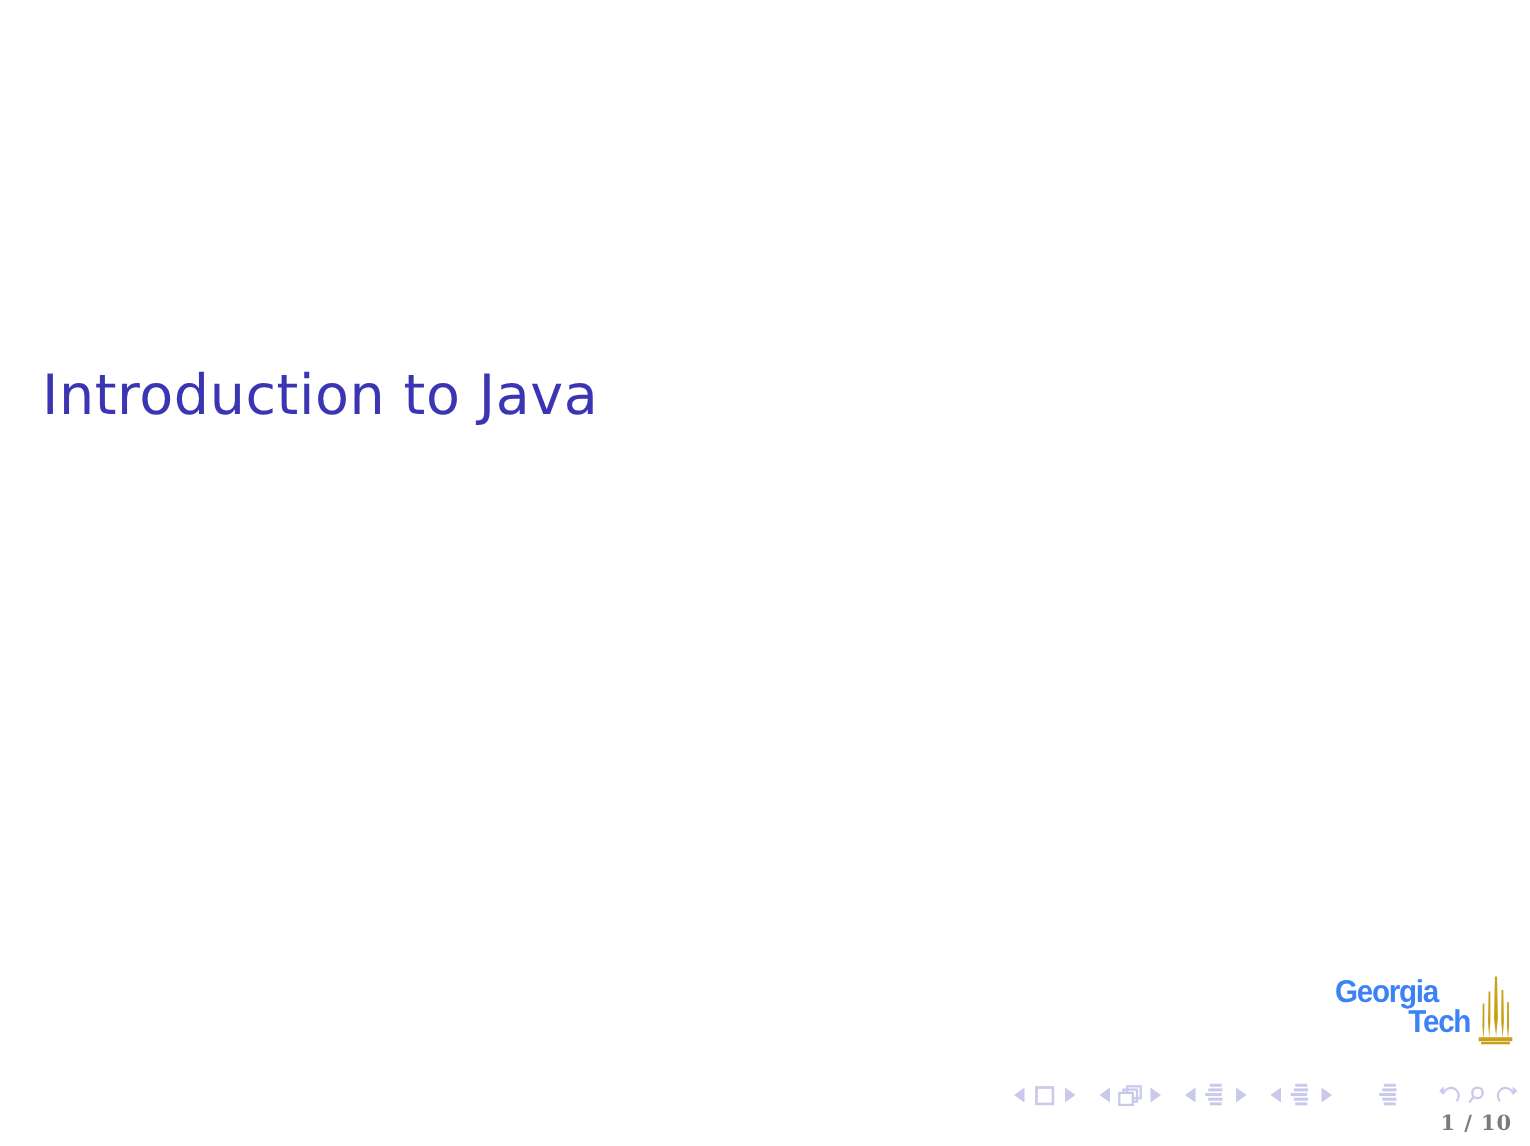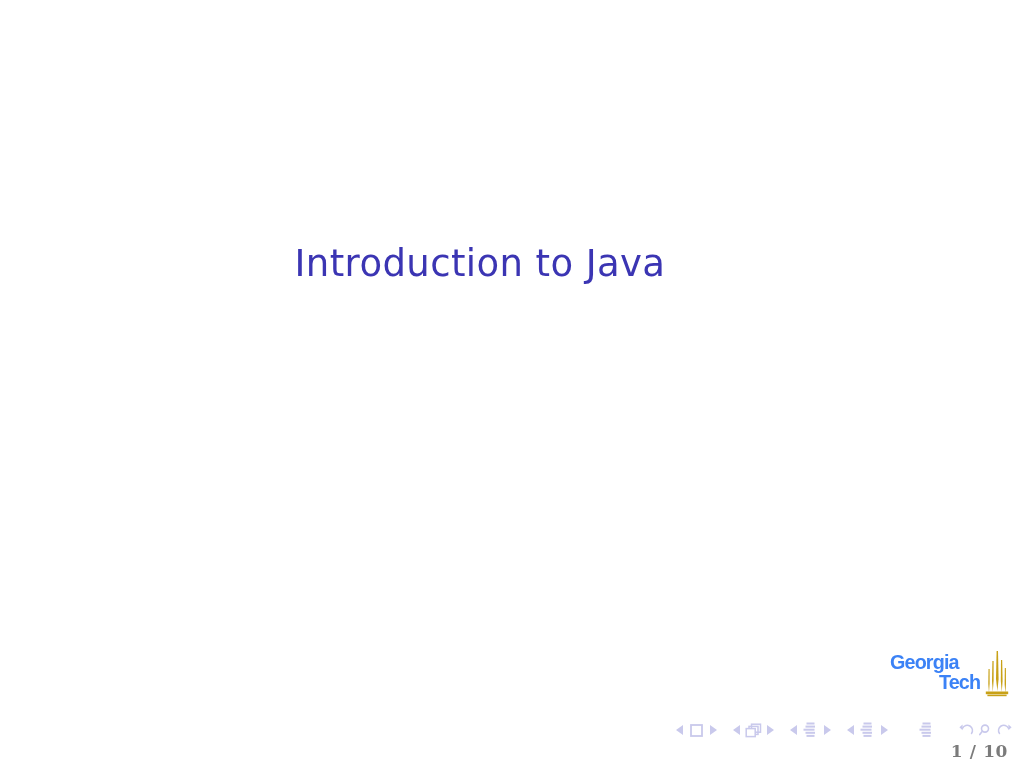--- a/index.html
+++ b/index.html
@@ -18,22 +18,22 @@
     background: #ffffff;
     overflow: hidden;
   }
 
   
   .title-block {
     position: absolute;
     left: 0;
     top: 244px;
     width: 940px;
-    text-align: center;
-    padding-left: 20px;
+    text-align: left;
+    padding-left: 28px;
     box-sizing: border-box;
   }
   .slide-title {
     display: inline-block;
     font-family: "DejaVu Sans", sans-serif;
     font-size: 37px;
     font-weight: 400;
     letter-spacing: 0.4px;
     color: #3b35b3;
     line-height: 1.1;
@@ -130,21 +130,21 @@
     justify-content: center;
     margin: 0 1px;
   }
 
   
   .page-number {
     position: absolute;
     right: 12px;
     top: 741px;
     font-family: "DejaVu Serif", serif;
-    font-size: 17px;
+    font-size: 14px;
     font-weight: bold;
     color: #7b7b7b;
     letter-spacing: 0.6px;
   }
 </style>
 </head>
 <body>
 
 <div class="slide">
 

